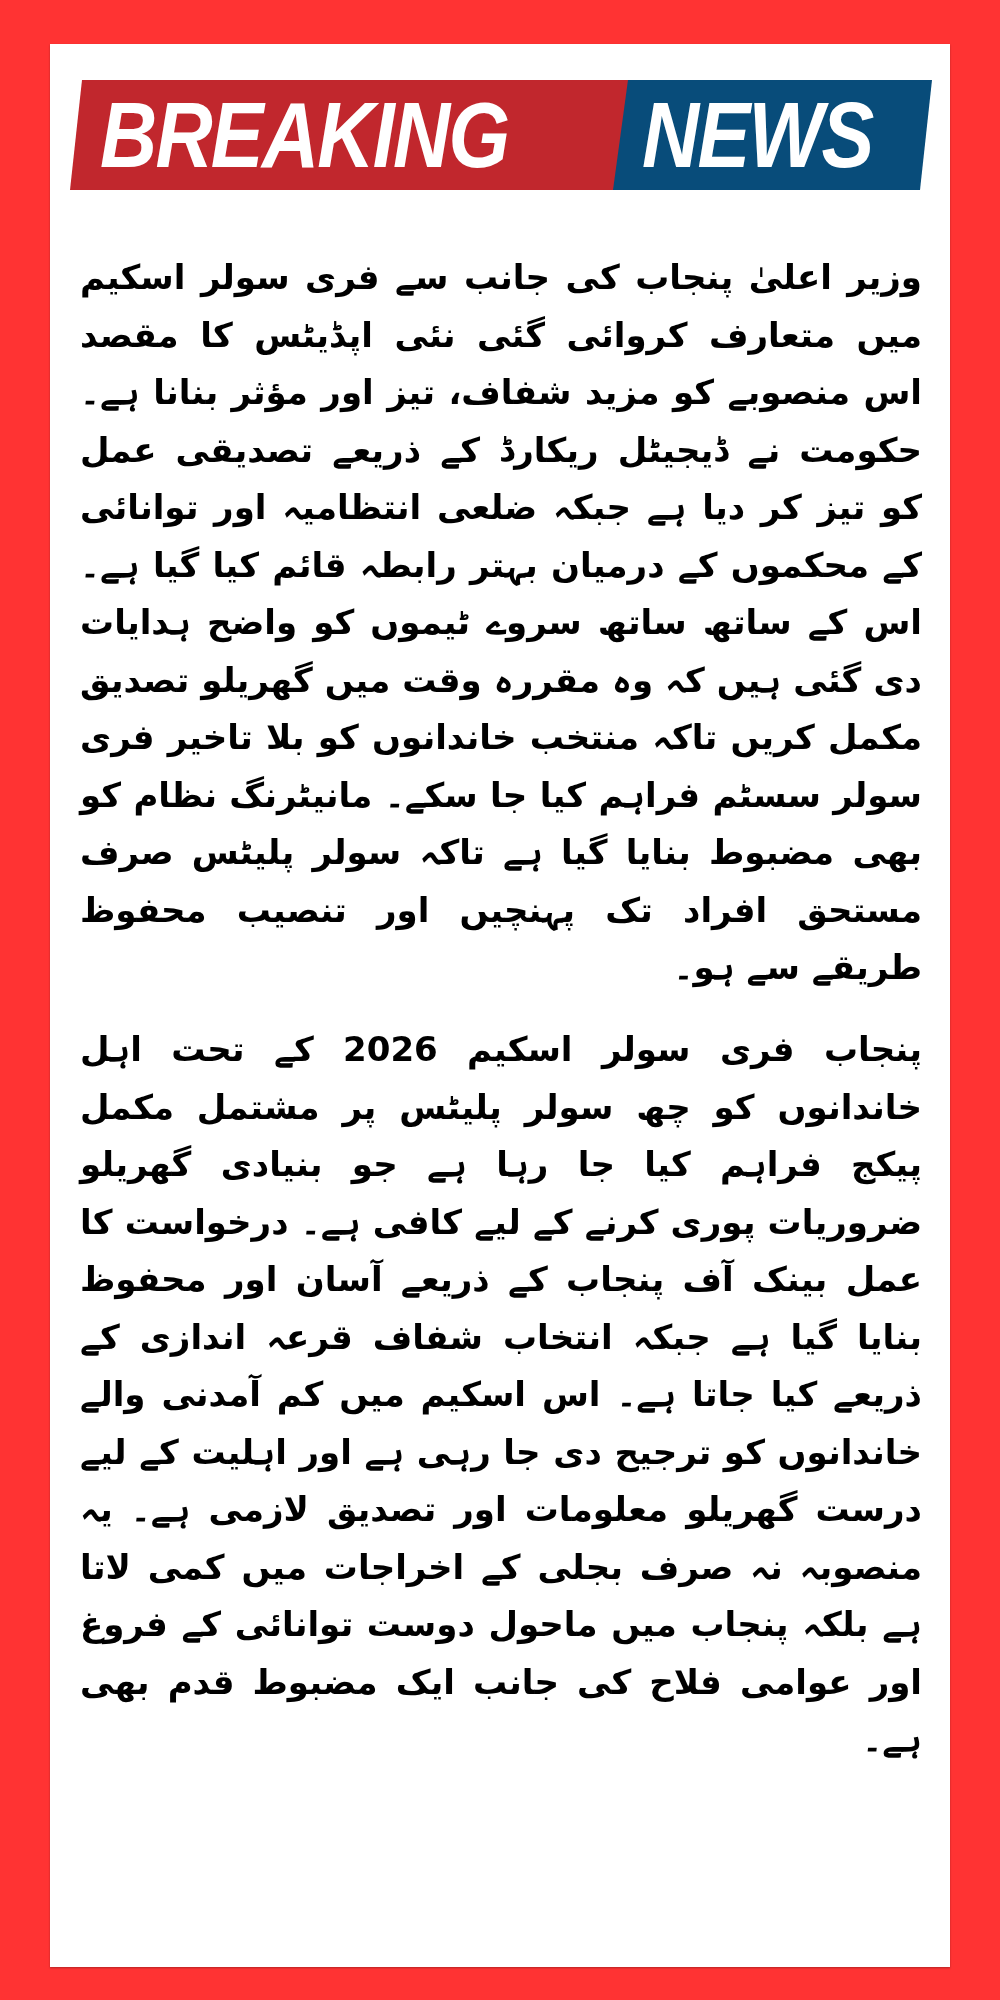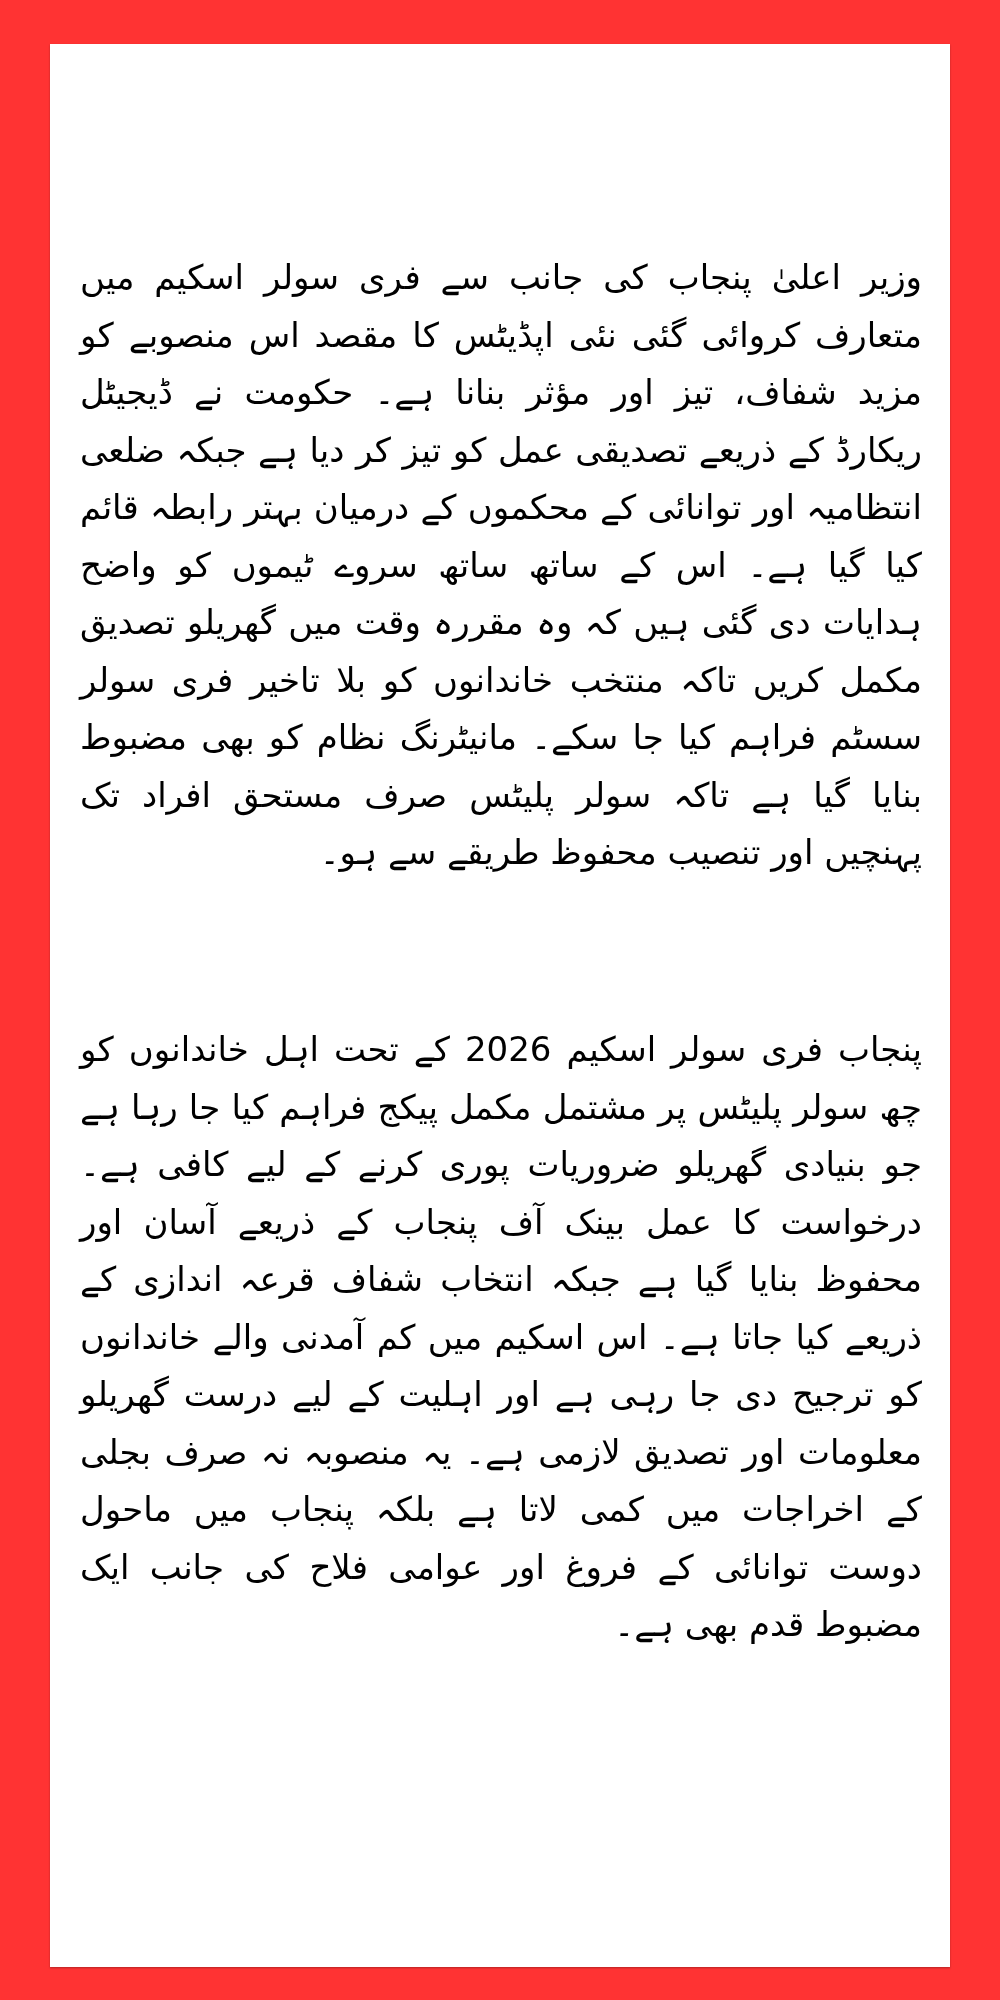--- a/index.html
+++ b/index.html
@@ -4,24 +4,30 @@
 <style>
   html,body{margin:0;padding:0;}
   body{width:1000px;height:2000px;background:#ff3333;position:relative;overflow:hidden;font-family:"DejaVu Sans",sans-serif;}
   .card{position:absolute;left:50px;top:44px;width:900px;height:1923px;background:#ffffff;box-shadow:0 1px 2px rgba(0,0,0,0.3);}
   .banner{position:absolute;left:20px;top:36px;width:862px;height:110px;}
   .banner-red{position:absolute;left:0;top:0;width:560px;height:110px;background:#c1272d;clip-path:polygon(12px 0,100% 0,calc(100% - 15px) 100%,0 100%);}
   .banner-blue{position:absolute;left:543px;top:0;width:319px;height:110px;background:#084c7a;clip-path:polygon(15px 0,100% 0,calc(100% - 12px) 100%,0 100%);}
   .banner-text{position:absolute;top:0;height:110px;line-height:110px;color:#fff;font-family:"Liberation Sans",sans-serif;font-weight:bold;font-style:italic;font-size:92px;letter-spacing:-2px;transform:scaleX(0.86);transform-origin:left center;white-space:nowrap;}
   .bt-red{left:30px;}
   .bt-blue{left:572px;}
-  .article{position:absolute;left:30px;width:842px;direction:rtl;text-align:justify;text-align-last:right;font-family:"DejaVu Sans",sans-serif;font-size:34px;line-height:57.5px;color:#000;font-weight:normal;}
+  .article{position:absolute;left:30px;width:842px;direction:rtl;text-align:justify;text-align-last:right;font-family:"DejaVu Sans",sans-serif;font-size:34px;line-height:57.5px;color:#000;font-weight:bold;}
   .p1{top:205px;}
   .p2{top:977px;}
 </style>
 </head>
 <body>
 
 <div class="card">
+  <div class="banner">
+    <div class="banner-red"></div>
+    <div class="banner-blue"></div>
+    <span class="banner-text bt-red">BREAKING</span>
+    <span class="banner-text bt-blue">NEWS</span>
+  </div>
 
   <p class="article p1" style="margin:0;">وزیر اعلیٰ پنجاب کی جانب سے فری سولر اسکیم میں متعارف کروائی گئی نئی اپڈیٹس کا مقصد اس منصوبے کو مزید شفاف، تیز اور مؤثر بنانا ہے۔ حکومت نے ڈیجیٹل ریکارڈ کے ذریعے تصدیقی عمل کو تیز کر دیا ہے جبکہ ضلعی انتظامیہ اور توانائی کے محکموں کے درمیان بہتر رابطہ قائم کیا گیا ہے۔ اس کے ساتھ ساتھ سروے ٹیموں کو واضح ہدایات دی گئی ہیں کہ وہ مقررہ وقت میں گھریلو تصدیق مکمل کریں تاکہ منتخب خاندانوں کو بلا تاخیر فری سولر سسٹم فراہم کیا جا سکے۔ مانیٹرنگ نظام کو بھی مضبوط بنایا گیا ہے تاکہ سولر پلیٹس صرف مستحق افراد تک پہنچیں اور تنصیب محفوظ طریقے سے ہو۔</p>
   <p class="article p2" style="margin:0;">پنجاب فری سولر اسکیم 2026 کے تحت اہل خاندانوں کو چھ سولر پلیٹس پر مشتمل مکمل پیکج فراہم کیا جا رہا ہے جو بنیادی گھریلو ضروریات پوری کرنے کے لیے کافی ہے۔ درخواست کا عمل بینک آف پنجاب کے ذریعے آسان اور محفوظ بنایا گیا ہے جبکہ انتخاب شفاف قرعہ اندازی کے ذریعے کیا جاتا ہے۔ اس اسکیم میں کم آمدنی والے خاندانوں کو ترجیح دی جا رہی ہے اور اہلیت کے لیے درست گھریلو معلومات اور تصدیق لازمی ہے۔ یہ منصوبہ نہ صرف بجلی کے اخراجات میں کمی لاتا ہے بلکہ پنجاب میں ماحول دوست توانائی کے فروغ اور عوامی فلاح کی جانب ایک مضبوط قدم بھی ہے۔</p>
 </div>
 
 </body></html>

